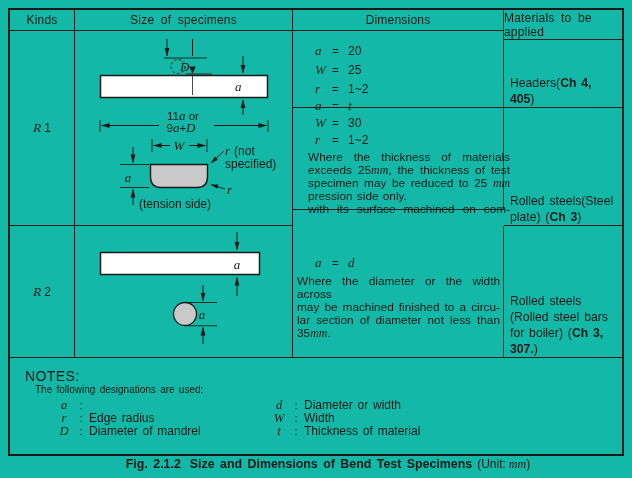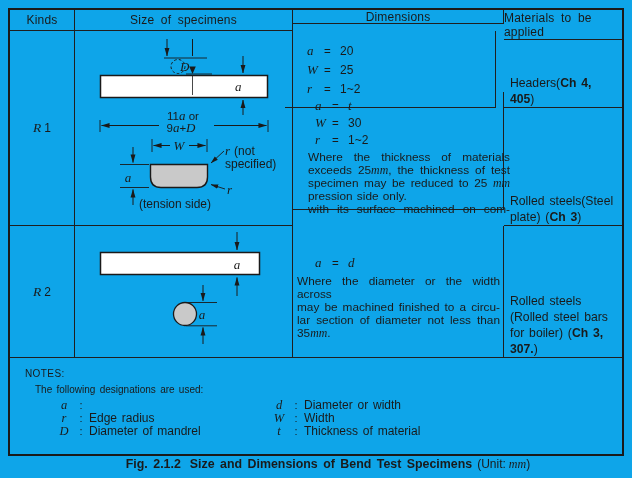--- a/index.html
+++ b/index.html
@@ -1,17 +1,17 @@
 <!DOCTYPE html>
 <html><head>
 <meta charset="utf-8">
 <style>
   html,body{margin:0;padding:0;width:632px;height:478px;background:#fff;overflow:hidden;
     font-family:"Liberation Sans",sans-serif;color:#1a1a1a;}
-  .page{position:relative;width:632px;height:478px;background:#0ea5e9;}
+  .page{position:relative;width:632px;height:478px;background:#14b8a6;}
   .tbl{position:absolute;left:8px;top:8px;width:616px;height:448px;border:2px solid #1a1a1a;box-sizing:border-box;}
   .c{position:absolute;box-sizing:border-box;}
   .br{border-right:1px solid #1f1f1f;}
   .bb{border-bottom:1px solid #1f1f1f;}
   .hc{display:flex;align-items:center;justify-content:center;font-size:12px;word-spacing:3px;letter-spacing:.2px;}
   .kindcell{display:flex;align-items:center;justify-content:center;}
   .kvar{font-family:"Liberation Serif",serif;font-style:italic;font-size:13.5px;margin-right:3px;}
   .knum{font-size:12px;}
   
   .eq{line-height:17px;white-space:nowrap;}
@@ -23,21 +23,21 @@
   
   .note{font-size:11.8px;line-height:12.9px;word-spacing:1px;}
   .pline{text-align:justify;}
   .pj{text-align-last:justify;}
   .sg-b{font-weight:bold;}
   .sg-i{font-family:"Liberation Serif",serif;font-style:italic;}
   
   .mat{display:flex;align-items:flex-end;font-size:12.2px;line-height:16px;word-spacing:1.5px;padding:0 2px 0 6px;}
   .mat > div{width:100%;}
   
-  .ntitle{position:absolute;left:15px;top:10px;font-size:10px;letter-spacing:.4px;}
+  .ntitle{position:absolute;left:15px;top:10px;font-size:14px;letter-spacing:.4px;}
   .nsub{position:absolute;left:25px;top:26px;font-size:10px;word-spacing:1.5px;}
   .nlist{position:absolute;top:40px;}
   .nrow{display:grid;grid-template-columns:18px 16px auto;height:13.2px;align-items:baseline;font-size:12px;word-spacing:1.5px;}
   .nsym{font-family:"Liberation Serif",serif;font-style:italic;font-size:12.5px;text-align:center;}
   .ncol{text-align:center;font-size:11px;}
   
   .caption{position:absolute;left:0;top:457px;width:632px;text-align:center;font-size:12.4px;padding-left:12px;}
   .cap-b{font-weight:bold;word-spacing:2px;}
   .cap-fig{margin-right:9px;}
   .cap-unit{font-weight:normal;font-size:12px;margin-left:5px;}
@@ -49,21 +49,21 @@
   svg line, svg path.ln{stroke:#1a1a1a;}
 </style>
 </head>
 <body>
 
 <div class="page">
   <div class="tbl">
 
     <div class="c hc br bb" style="left:0;top:0;width:65px;height:21px">Kinds</div>
     <div class="c hc br bb" style="left:65px;top:0;width:218px;height:21px">Size of specimens</div>
-    <div class="c hc br bb" style="left:283px;top:0;width:211px;height:14px">Dimensions</div>
+    <div class="c hc br bb" style="left:283px;top:0;width:211px;height:21px">Dimensions</div>
     <div class="c hc bb" style="left:494px;top:0;width:118px;height:30px">Materials to be applied</div>
 
     <div class="c kindcell br bb" style="left:0;top:21px;width:65px;height:195px">
       <span class="kvar">R</span>
         <span class="knum">1</span>
     </div>
 
     <div class="c br bb" style="left:65px;top:21px;width:218px;height:195px">
       <svg width="217" height="194" viewBox="0 0 217 194">
         <defs>
@@ -108,21 +108,21 @@
           <line x1="149" y1="120" x2="136" y2="132" stroke-width="0.9" marker-end="url(#ah1)"></line>
           <text x="150" y="124"><tspan class="sv">r</tspan><tspan class="st" dx="4">(not</tspan></text>
           <text class="st" x="150" y="137">specified)</text>
           <line x1="150" y1="158" x2="136" y2="153.5" stroke-width="0.9" marker-end="url(#ah1)"></line>
           <text class="sv" x="152" y="163">r</text>
           <text class="st" x="100" y="177" text-anchor="middle">(tension side)</text>
         </g>
       </svg>
     </div>
 
-    <div class="c br bb" style="left:275px;top:21px;width:211px;height:77px;padding:10px 16px 0 22px">
+    <div class="c br bb" style="left:283px;top:21px;width:211px;height:77px;padding:10px 16px 0 22px">
       <div class="eq"><span class="eqv">a</span><span class="eqs">=</span><span class="eqr">20</span></div>
       <div class="eq"><span class="eqv">W</span><span class="eqs">=</span><span class="eqr">25</span></div>
       <div class="eq"><span class="eqv">r</span><span class="eqs">=</span><span class="eqr">1~2</span></div>
     </div>
 
     <div class="c mat bb" style="left:494px;top:21px;width:118px;height:77px">
       <div><span class="">Headers(</span><span class="sg-b">Ch 4, 405</span><span class="">)</span></div>
     </div>
 
     <div class="c br bb eq2" style="left:283px;top:82px;width:211px;height:118px;padding:5px 0 0 0">

